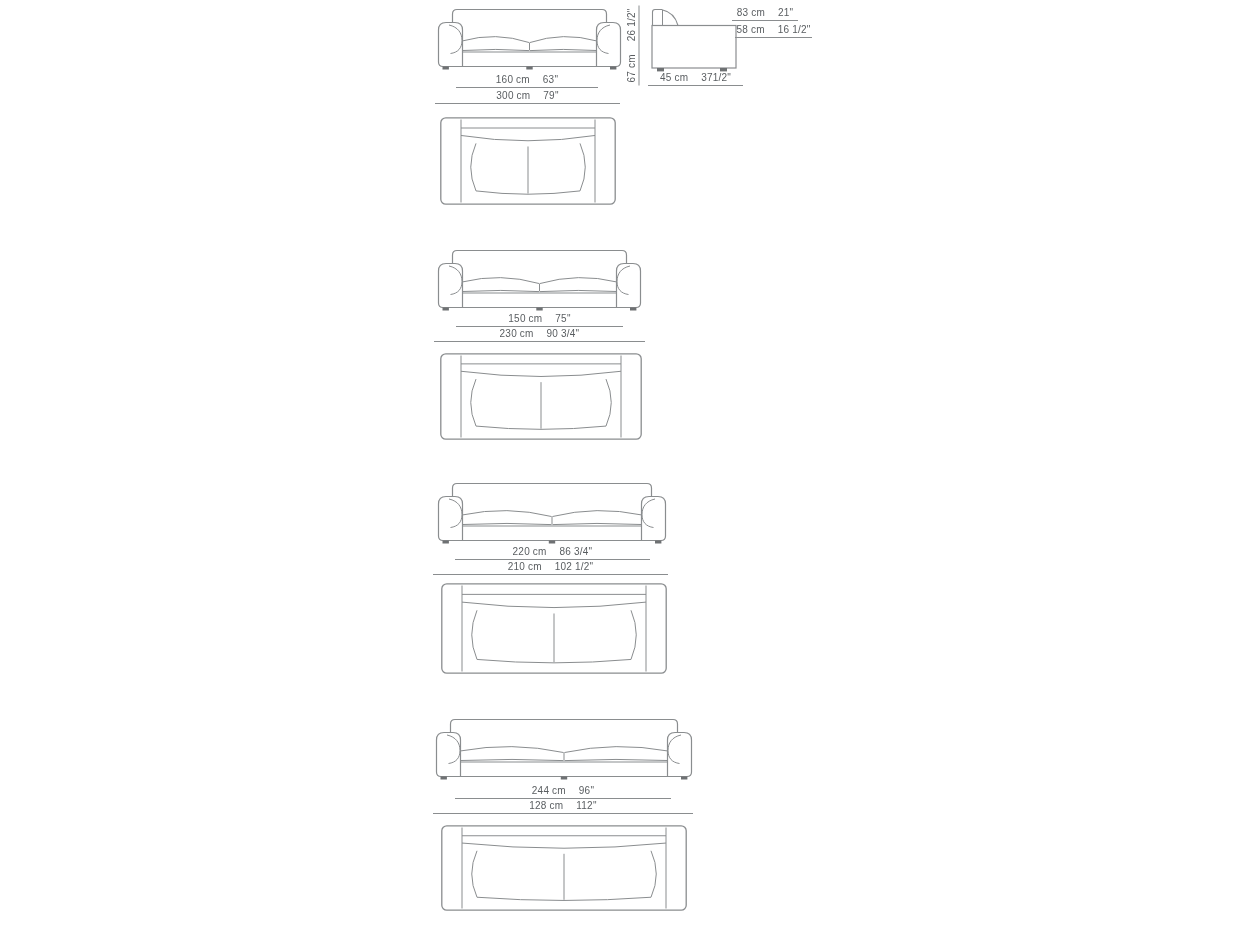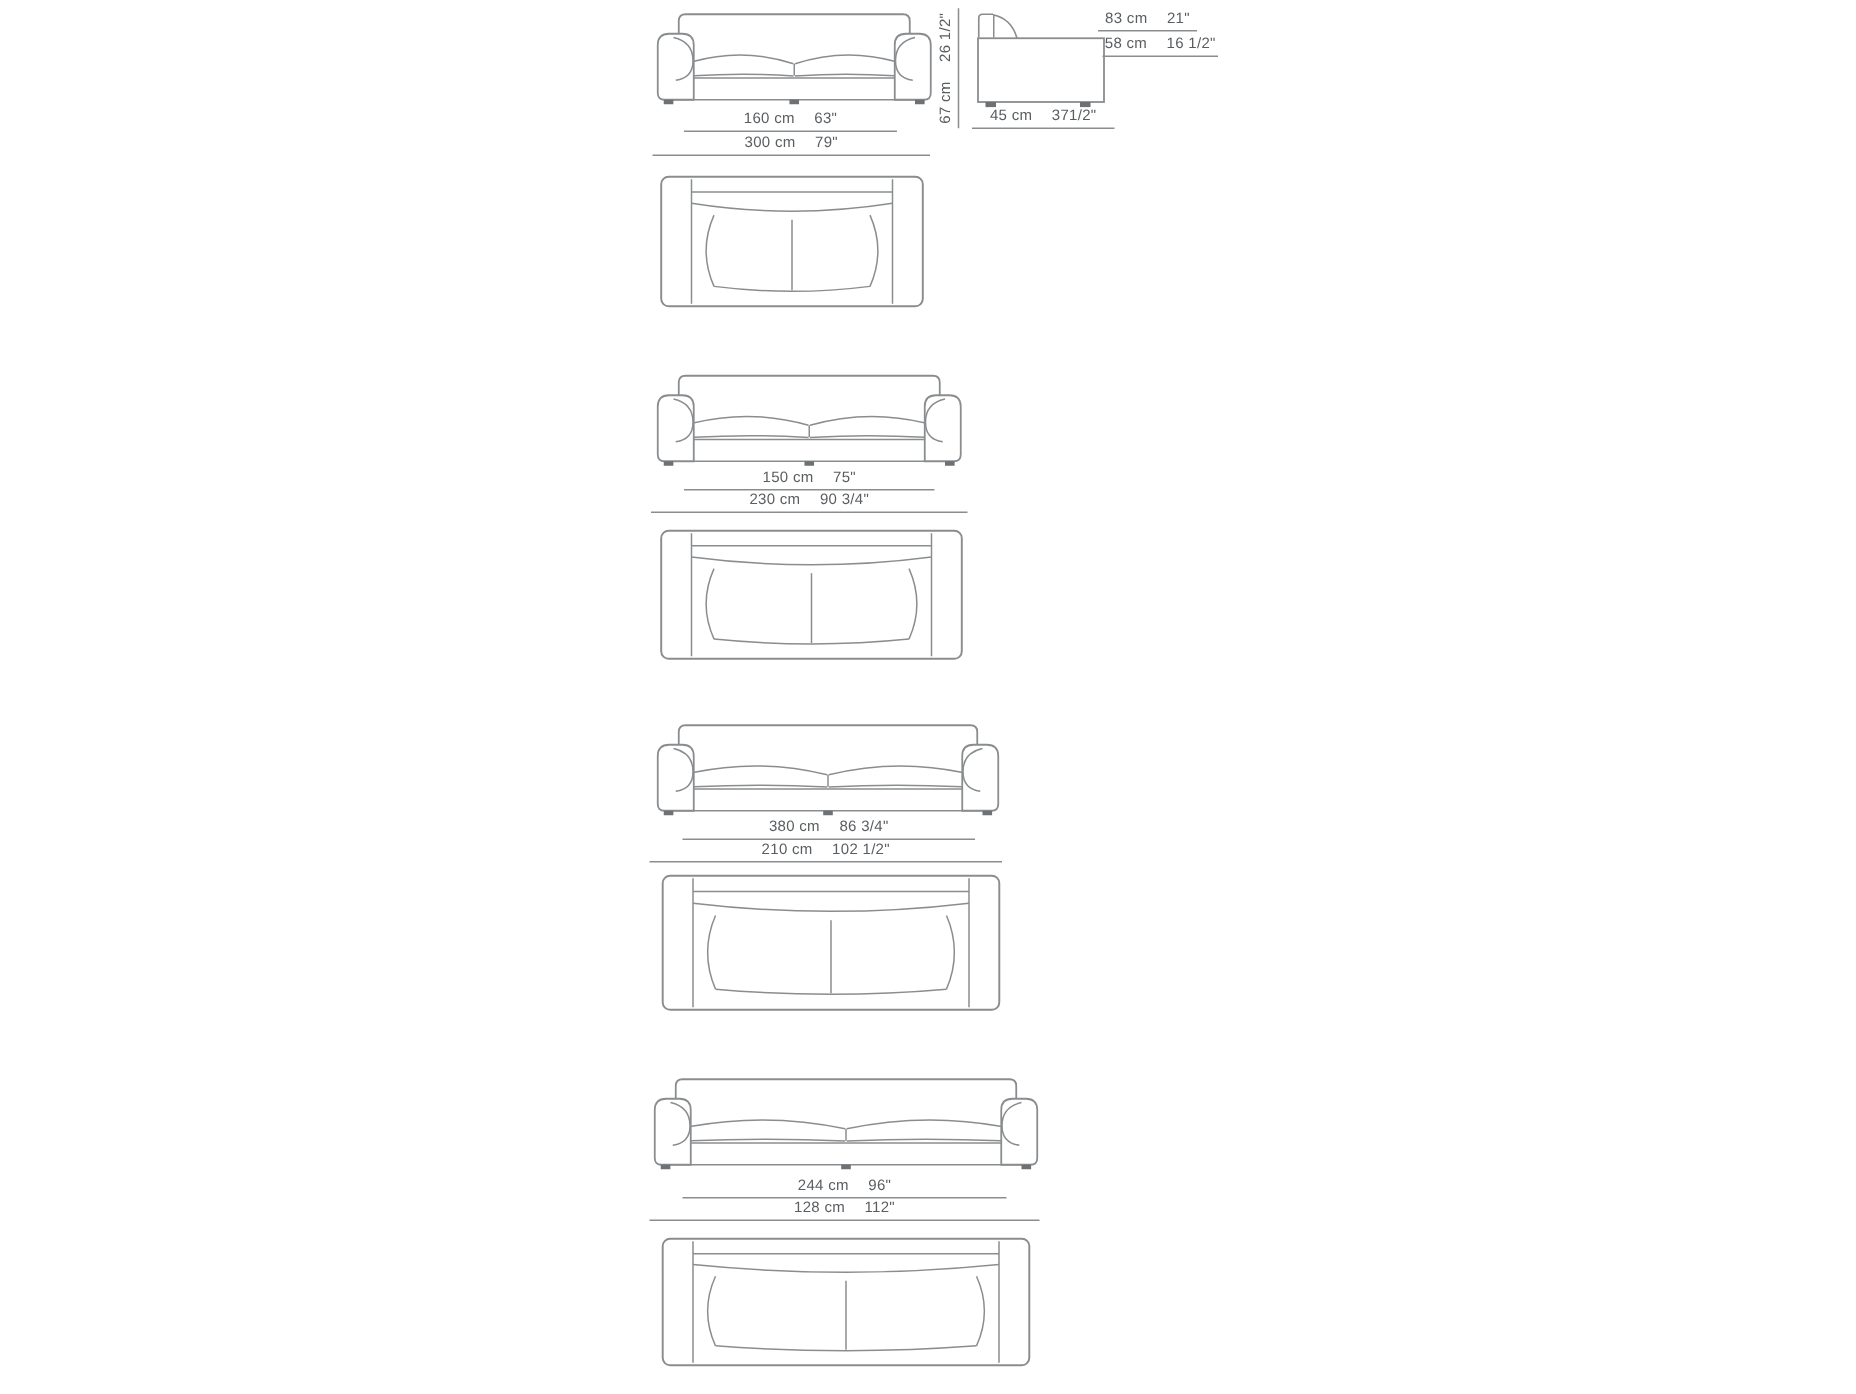--- a/index.html
+++ b/index.html
@@ -156,21 +156,21 @@
         <path d="M 115,34.5 L 115,42.5" fill="none" stroke="#8a8d8f" stroke-width="1"></path>
         <path d="M 25.5,58.5 L 6,58.5 Q 1.5,58.5 1.5,54 L 1.5,22 Q 1.5,14.5 9,14.5 L 18,14.5 Q 25.5,14.5 25.5,22 Z" fill="#fff" stroke="#8a8d8f" stroke-width="1.2"></path>
         <path d="M 12,17 C 21,19 25,25 25,32.5 C 25,40 21,44.5 13.5,45.5" fill="none" stroke="#8a8d8f" stroke-width="1"></path>
         <path d="M 204.5,58.5 L 224,58.5 Q 228.5,58.5 228.5,54 L 228.5,22 Q 228.5,14.5 221,14.5 L 212,14.5 Q 204.5,14.5 204.5,22 Z" fill="#fff" stroke="#8a8d8f" stroke-width="1.2"></path>
         <path d="M 218,17 C 209,19 205,25 205,32.5 C 205,40 209,44.5 216.5,45.5" fill="none" stroke="#8a8d8f" stroke-width="1"></path>
         <rect x="5.5" y="58.5" width="6.4" height="3" fill="#6e7173"></rect>
         <rect x="218" y="58.5" width="6.4" height="3" fill="#6e7173"></rect>
         <rect x="111.8" y="58.5" width="6.4" height="3" fill="#6e7173"></rect>
       </svg>
     <div class="dim" style="left:455px;top:545px;width:195px">
-      <span>380 cm</span>
+      <span>220 cm</span>
       <span>86 3/4"</span>
     </div>
     <div class="dim" style="left:433px;top:560px;width:235px">
       <span>210 cm</span>
       <span>102 1/2"</span>
     </div>
     <svg class="abs" style="left:441px;top:583px" viewBox="0 0 226 91" width="226" height="91">
         <rect x="0.8" y="0.8" width="224.4" height="89.4" rx="5" fill="#fff" stroke="#8a8d8f" stroke-width="1.3"></rect>
         <path d="M 21,2.5 L 21,88.5" fill="none" stroke="#8a8d8f" stroke-width="1"></path>
         <path d="M 205,2.5 L 205,88.5" fill="none" stroke="#8a8d8f" stroke-width="1"></path>

